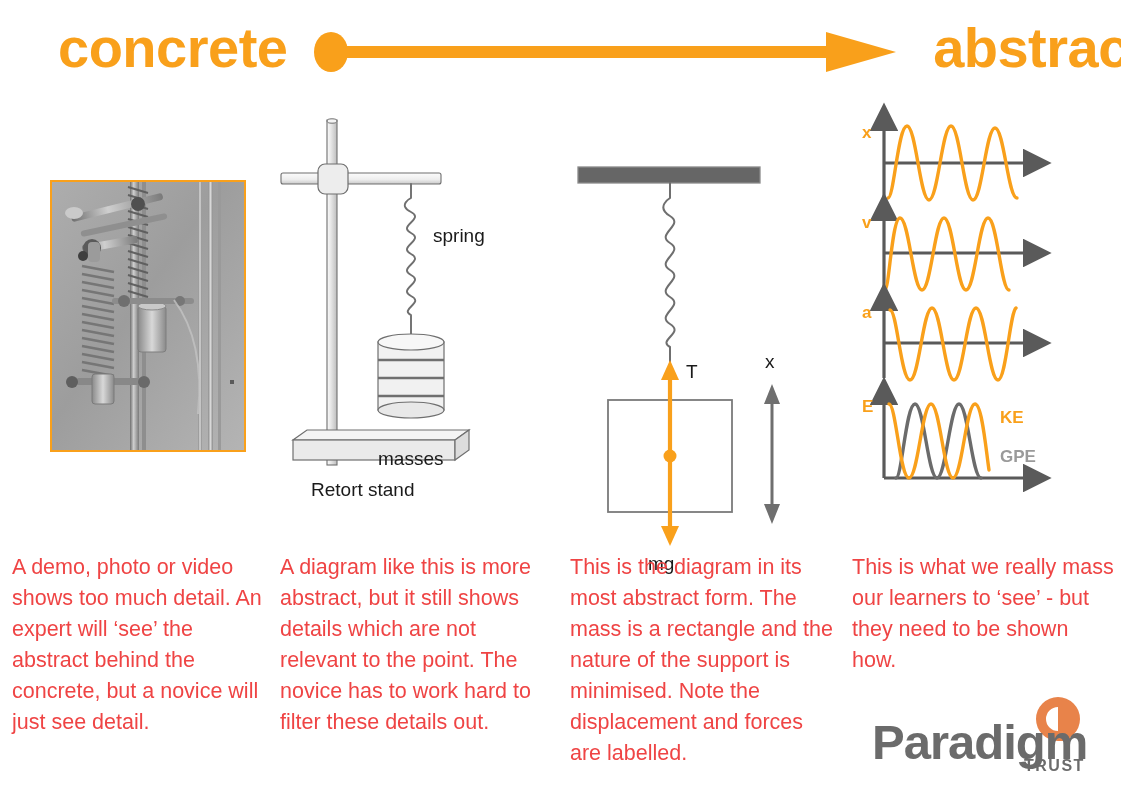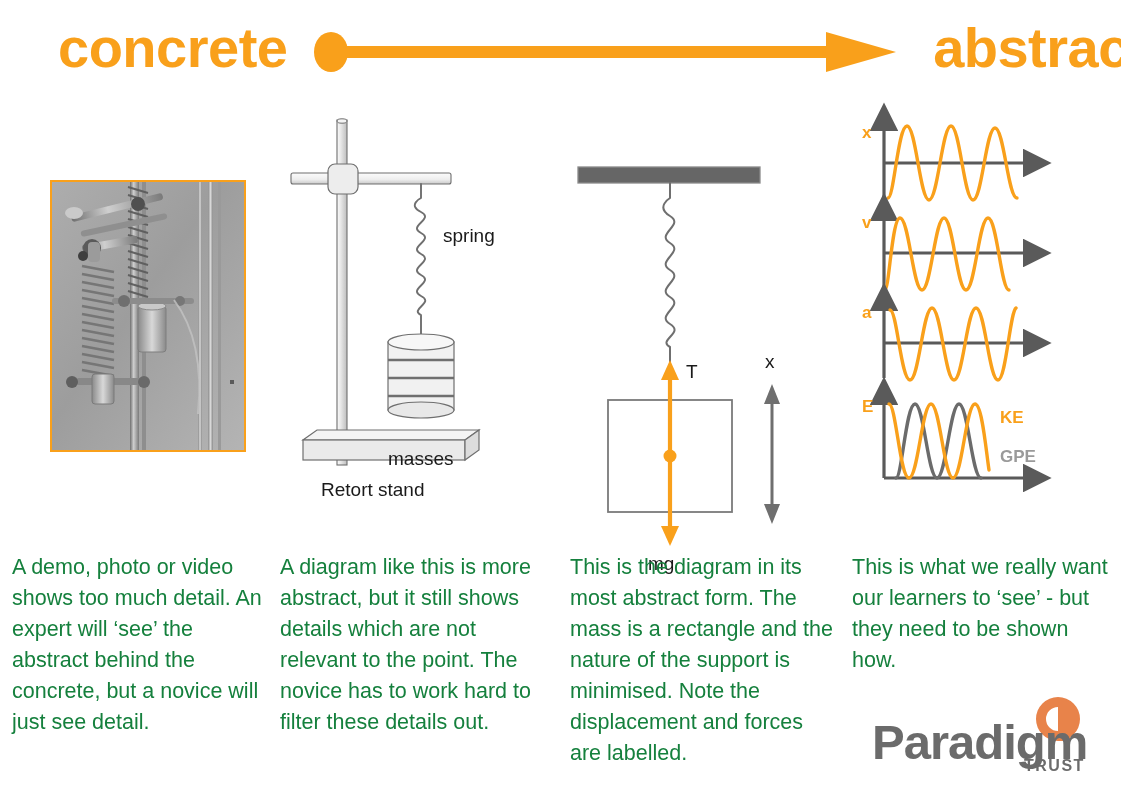--- a/index.html
+++ b/index.html
@@ -45,21 +45,21 @@
   }
 
   
   .col {
     position: absolute;
     top: 110px;
     width: 262px;
     height: 410px;
   }
   #col1 { left: 12px; }
-  #col2 { left: 295px; }
+  #col2 { left: 285px; }
   #col3 { left: 560px; }
   #col4 { left: 848px; }
 
   
   #photo-frame {
     position: absolute;
     left: 38px;
     top: 70px;
     width: 196px;
     height: 272px;
@@ -69,21 +69,21 @@
     background: #9a9a9a;
   }
   #photo-frame svg { display: block; }
 
   
   .caption {
     position: absolute;
     top: 552px;
     font-size: 21.5px;
     line-height: 31px;
-    color: #15803d;
+    color: #ef4444;
     letter-spacing: 0px;
   }
   #cap1 { left: 12px; width: 262px; }
   #cap2 { left: 280px; width: 268px; }
   #cap3 { left: 570px; width: 268px; }
   #cap4 { left: 852px; width: 262px; }
 
   
   #logo {
     position: absolute;
@@ -350,21 +350,21 @@
 
       <path d="M41,294 C48,294 52,368 61,368 C70,368 74,294 83,294 C92,294 96,368 105,368
                C114,368 118,294 127,294 C134,294 138,340 141,360" fill="none" stroke="#F9A01B" stroke-width="3.4" stroke-linecap="round"></path>
       <text class="axlbl" x="14" y="302" fill="#F9A01B">E</text>
       <text class="axlbl" x="152" y="313" fill="#F9A01B" font-size="19">KE</text>
       <text class="axlbl" x="152" y="352" fill="#9a9a9a" font-size="19" font-weight="normal">GPE</text>
     </g>
   </svg>
 </div>
 
-<div class="caption" id="cap4">This is what we really want our learners to ‘see’ - but they need to be shown how.</div>
+<div class="caption" id="cap4">This is what we really mass our learners to ‘see’ - but they need to be shown how.</div>
 
 <div id="logo">
   <svg width="232" height="82" viewBox="0 0 232 82">
 
     <g>
       <path d="M186,2 a22,22 0 1,0 0,44 a22,22 0 1,0 0,-44 Z
                M186,12 a12,12 0 1,1 0,24 a12,12 0 1,1 0,-24 Z" fill="#E8834A" fill-rule="evenodd"></path>
       <rect x="186" y="12" width="12" height="34" fill="#E8834A"></rect>
     </g>
     <text x="0" y="64" font-family="'Liberation Sans', sans-serif" font-size="49" font-weight="bold" fill="#6b6b6b" letter-spacing="-1">Paradigm</text>

